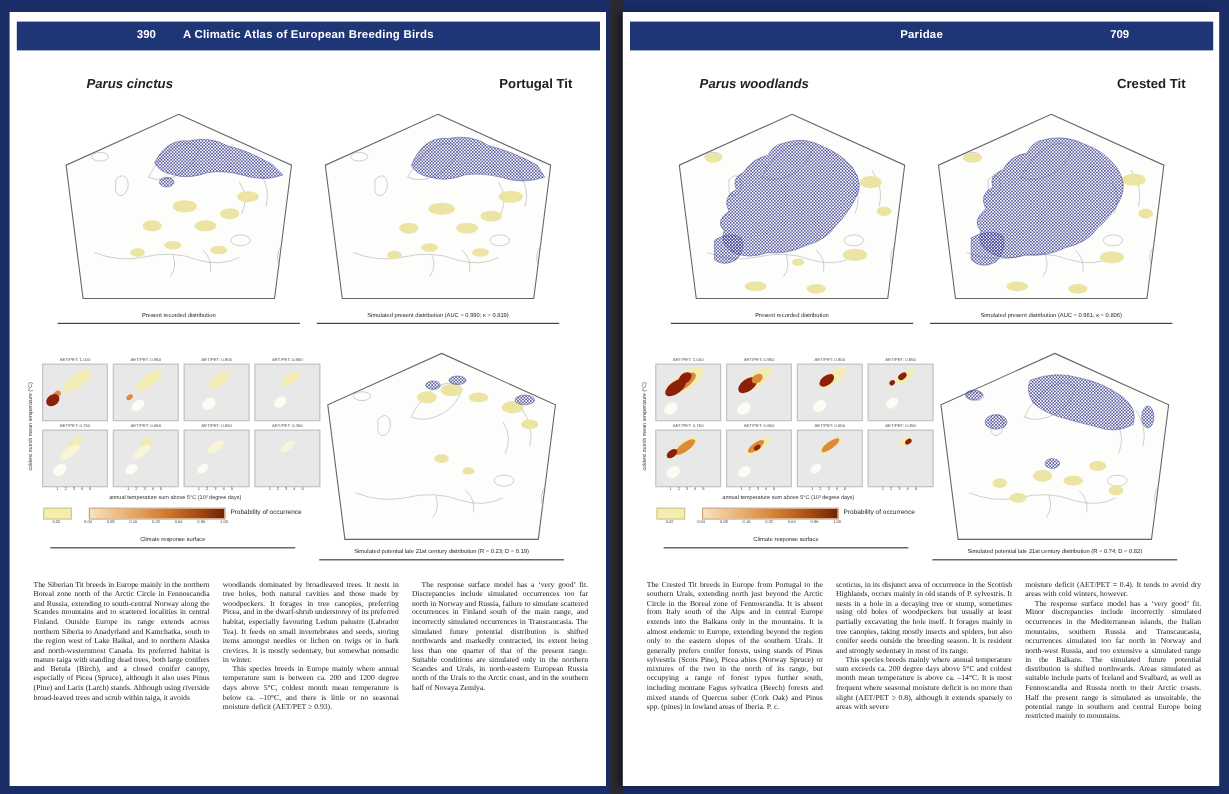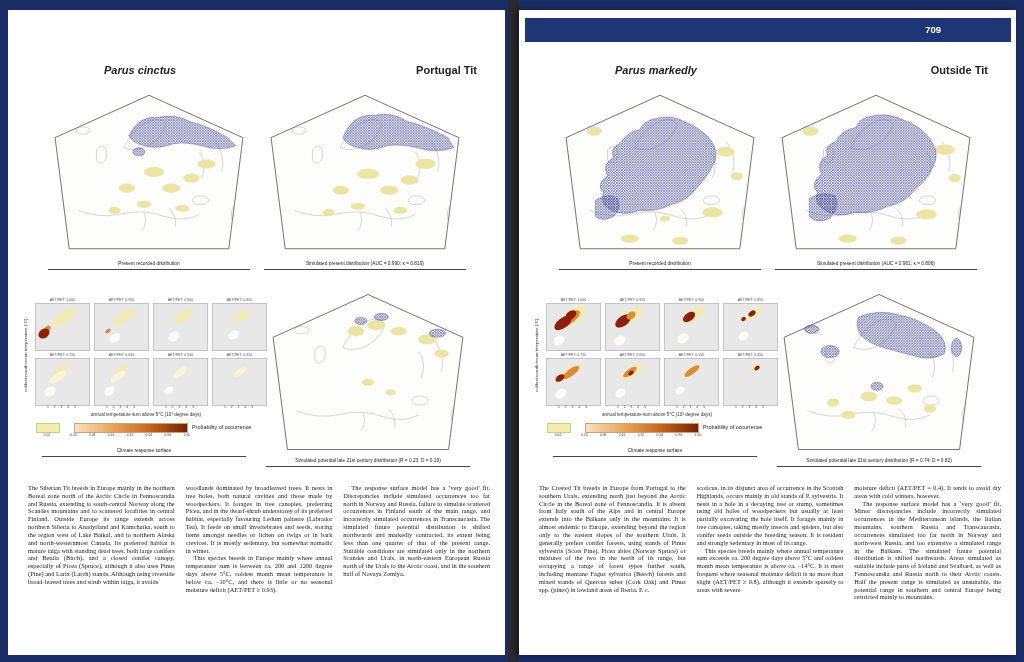--- a/index.html
+++ b/index.html
@@ -8,21 +8,21 @@
   .page{position:absolute;top:10px;width:497px;height:645px;background:#ffffff;}
   .page.pleft{left:8px;}
   .page.pright{left:519px;box-shadow:-4px 0 6px rgba(0,0,0,.45);}
   .gap-shadow{position:absolute;left:508px;top:0;width:11px;height:662px;background:#2a2a33;}
 
   .pagebar{position:absolute;top:8px;left:6px;right:5px;height:24px;background:#1e3576;color:#fff;}
   .pagebar .ptitle{position:absolute;left:0;right:0;top:6px;text-align:center;font-size:9.5px;font-weight:bold;letter-spacing:.2px;}
   .pagebar .pnum{position:absolute;top:6px;font-size:9.5px;font-weight:bold;}
   .pnum.numleft{left:100px;} .pnum.numright{right:70px;}
 
-  .speciesrow{position:absolute;top:54px;left:96px;right:28px;height:14px;}
+  .speciesrow{position:absolute;top:54px;left:64px;right:28px;height:14px;}
   .sciname{position:absolute;left:0;font-size:11px;font-weight:bold;font-style:italic;color:#222;}
   .commonname{position:absolute;right:0;font-size:11px;font-weight:bold;color:#222;}
 
   .mapbox{position:absolute;}
   .mA{left:40px;top:76px;width:202px;height:172px;}
   .mB{left:256px;top:76px;width:202px;height:172px;}
   .mC{left:258px;top:280px;width:204px;height:164px;}
   .mapbox svg{width:100%;height:100%;}
 
   .caption{position:absolute;font-size:4.8px;color:#222;text-align:center;
@@ -83,20 +83,24 @@
         <path d="M150,60 q8,12 2,26 M166,50 q10,15 6,30"></path>
         <path d="M95,120 q4,10 -2,18 M120,116 q8,8 6,18"></path>
       </g>
     </symbol>
   </defs>
 </svg>
 
 <div class="gap-shadow"></div>
 
 <div class="page pleft">
+  <div class="pagebar">
+    <span class="pnum numleft">390</span>
+    <span class="ptitle">A Climatic Atlas of European Breeding Birds</span>
+  </div>
   <div class="speciesrow">
     <span class="sciname">Parus cinctus</span>
     <span class="commonname">Portugal Tit</span>
   </div>
 
   <div class="mapbox mA">
     <svg viewBox="0 0 200 160">
       <use href="#mapbase" xlink:href="#mapbase"></use>
       <g fill="#ebe4a2">
         <ellipse cx="105" cy="80" rx="10" ry="5"></ellipse>
@@ -253,25 +257,26 @@
       <p class="indent">This species breeds in Europe mainly where annual temperature sum is between ca. 200 and 1200 degree days above 5°C, coldest month mean temperature is below ca. –10°C, and there is little or no seasonal moisture deficit (AET/PET ≥ 0.93).</p>
     </div>
     <div class="col">
       <p class="indent">The response surface model has a ‘very good’ fit. Discrepancies include simulated occurrences too far north in Norway and Russia, failure to simulate scattered occurrences in Finland south of the main range, and incorrectly simulated occurrences in Transcaucasia. The simulated future potential distribution is shifted northwards and markedly contracted, its extent being less than one quarter of that of the present range. Suitable conditions are simulated only in the northern Scandes and Urals, in north-eastern European Russia north of the Urals to the Arctic coast, and in the southern half of Novaya Zemlya.</p>
     </div>
   </div>
 </div>
 
 <div class="page pright">
   <div class="pagebar">
+    <span class="ptitle">Paridae</span>
     <span class="pnum numright">709</span>
   </div>
   <div class="speciesrow">
-    <span class="sciname">Parus markedly</span>
-    <span class="commonname">Outside Tit</span>
+    <span class="sciname">Parus woodlands</span>
+    <span class="commonname">Crested Tit</span>
   </div>
 
   <div class="mapbox mA">
     <svg viewBox="0 0 200 160">
       <use href="#mapbase" xlink:href="#mapbase"></use>
       <g fill="#ebe4a2">
         <ellipse cx="35" cy="40" rx="7" ry="4"></ellipse>
           <ellipse cx="165" cy="60" rx="9" ry="5"></ellipse>
         <ellipse cx="176" cy="84" rx="6" ry="4"></ellipse>
           <ellipse cx="152" cy="120" rx="10" ry="5"></ellipse>

